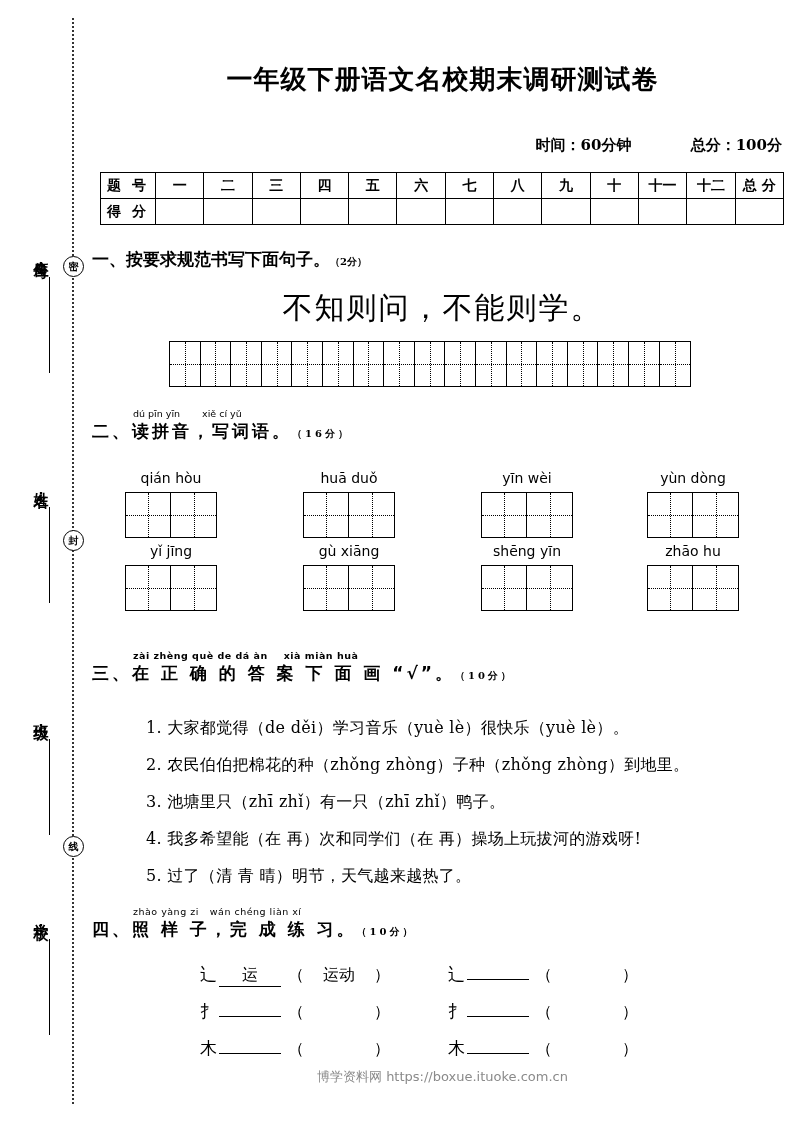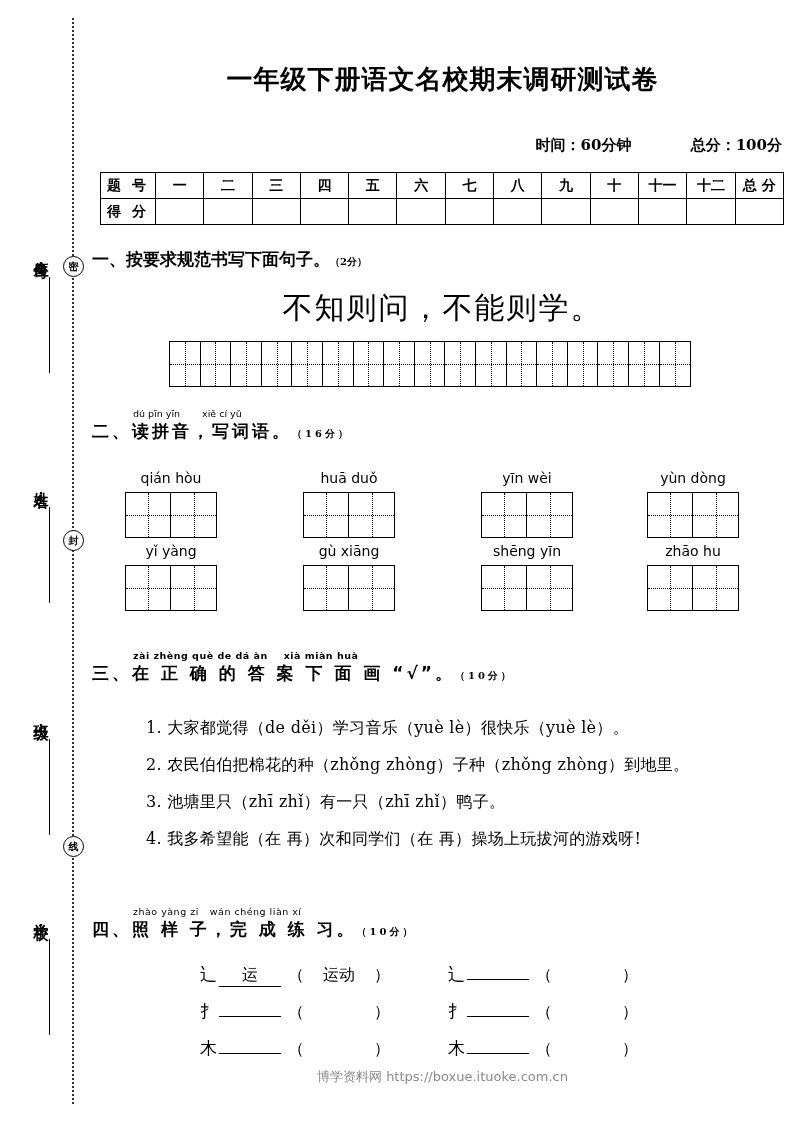--- a/index.html
+++ b/index.html
@@ -409,21 +409,21 @@
   </div>
   <div class="word-item" style="left:555px; top:470px;">
     <div class="word-py">yùn dòng</div>
     <div class="word-grid">
       <div class="wgc"></div>
       <div class="wgc"></div>
     </div>
   </div>
 
   <div class="word-item" style="left:33px; top:543px;">
-    <div class="word-py">yǐ   yàng</div>
+    <div class="word-py">yǐ   jīng</div>
     <div class="word-grid">
       <div class="wgc"></div>
       <div class="wgc"></div>
     </div>
   </div>
   <div class="word-item" style="left:211px; top:543px;">
     <div class="word-py">gù  xiāng</div>
     <div class="word-grid">
       <div class="wgc"></div>
       <div class="wgc"></div>
@@ -448,20 +448,21 @@
     <span>zài zhèng què de  dá  àn</span><span class="s2">xià miàn huà</span>
   </div>
   <div class="sec-head spaced" id="sec3-head">
     <span>三、</span><span>在 正 确 的 答 案 下 面 画 “√”。</span><span class="pts">（10分）</span>
   </div>
 
   <div class="q-line" style="top:718px;">1. 大家都觉得（de  děi）学习音乐（yuè  lè）很快乐（yuè  lè）。</div>
   <div class="q-line" style="top:755px;">2. 农民伯伯把棉花的种（zhǒng  zhòng）子种（zhǒng  zhòng）到地里。</div>
   <div class="q-line" style="top:792px;">3. 池塘里只（zhī  zhǐ）有一只（zhī  zhǐ）鸭子。</div>
   <div class="q-line" style="top:829px;">4. 我多希望能（在  再）次和同学们（在  再）操场上玩拔河的游戏呀!</div>
+  <div class="q-line" style="top:866px;">5. 过了（清  青  晴）明节，天气越来越热了。</div>
 
   <div class="py-over" id="sec4-py">
     <span>zhào yàng zi</span><span class="s2">wán chéng liàn  xí</span>
   </div>
   <div class="sec-head spaced" id="sec4-head">
     <span>四、</span><span>照 样 子，完 成 练 习。</span><span class="pts">（10分）</span>
   </div>
 
   <div class="rad-row" style="left:108px; top:963px;">
     <span class="rad-ch">辶</span><span class="rad-blank">运</span>

